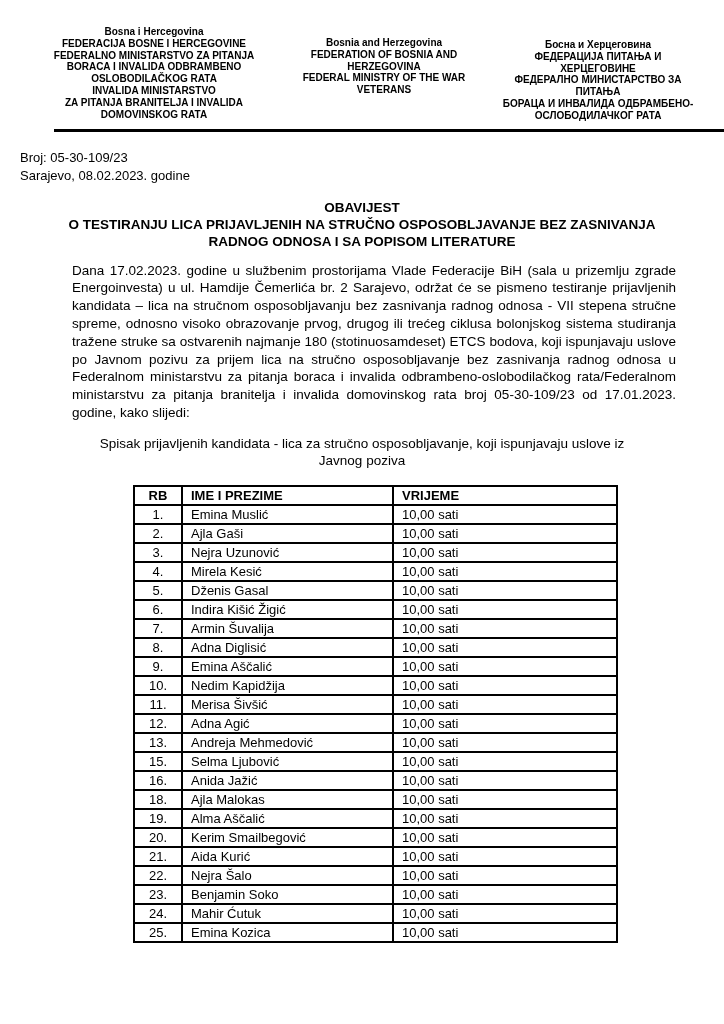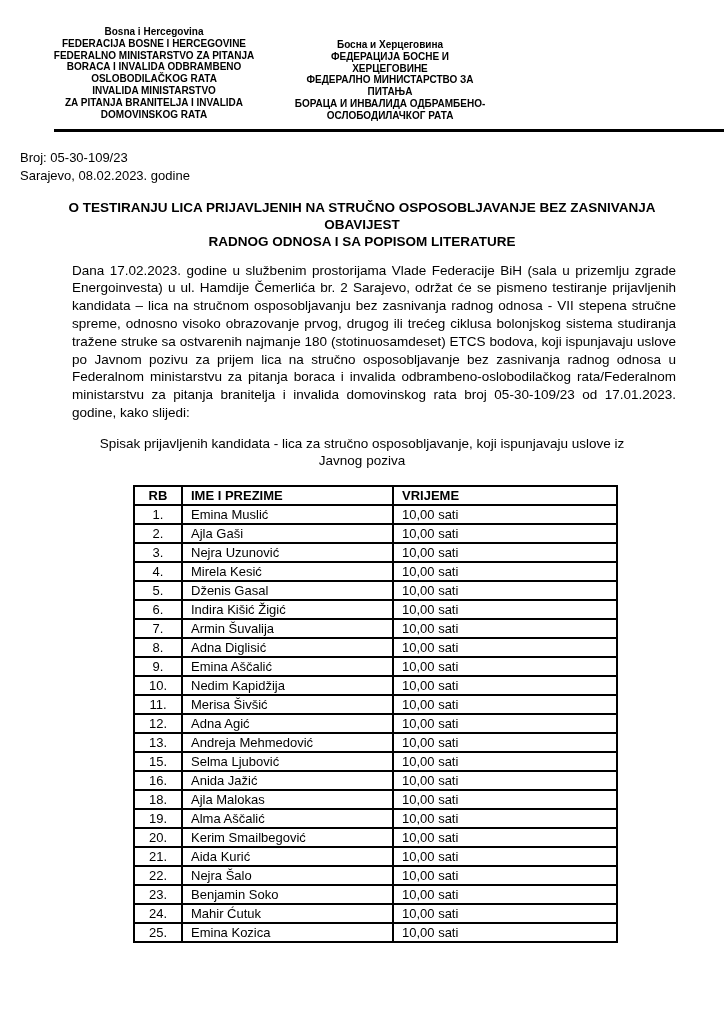--- a/index.html
+++ b/index.html
@@ -49,42 +49,50 @@
 
     <div class="lh-line">Bosna i Hercegovina</div>
         <div class="lh-line">FEDERACIJA BOSNE I HERCEGOVINE</div>
         <div class="lh-line">FEDERALNO MINISTARSTVO ZA PITANJA</div>
         <div class="lh-line">BORACA I INVALIDA ODBRAMBENO</div>
         <div class="lh-line">OSLOBODILAČKOG RATA</div>
         <div class="lh-line">INVALIDA MINISTARSTVO</div>
         <div class="lh-line">ZA PITANJA BRANITELJA I INVALIDA</div>
         <div class="lh-line">DOMOVINSKOG RATA</div>
       </div>
+    <div class="lh-col2">
+
+    <div class="lh-line">Bosnia and Herzegovina</div>
+        <div class="lh-line">FEDERATION OF BOSNIA AND</div>
+        <div class="lh-line">HERZEGOVINA</div>
+        <div class="lh-line">FEDERAL MINISTRY OF THE WAR</div>
+        <div class="lh-line">VETERANS</div>
+      </div>
     <div class="lh-col3">
 
     <div class="lh-line">Босна и Херцеговина</div>
-        <div class="lh-line">ФЕДЕРАЦИЈА БОСНЕ И</div>
+        <div class="lh-line">ФЕДЕРАЦИЈА ПИТАЊА И</div>
         <div class="lh-line">ХЕРЦЕГОВИНЕ</div>
         <div class="lh-line">ФЕДЕРАЛНО МИНИСТАРСТВО ЗА</div>
         <div class="lh-line">ПИТАЊА</div>
         <div class="lh-line">БОРАЦА И ИНВАЛИДА ОДБРАМБЕНО-</div>
         <div class="lh-line">ОСЛОБОДИЛАЧКОГ РАТА</div>
       </div>
   </div>
 
   <div class="rule"></div>
 
   <div class="doc-info">
     <div>Broj: 05-30-109/23</div>
     <div>Sarajevo, 08.02.2023. godine</div>
   </div>
 
   <div class="title-block">
+    <div>OBAVIJEST</div>
     <div>O TESTIRANJU LICA PRIJAVLJENIH NA STRUČNO OSPOSOBLJAVANJE BEZ ZASNIVANJA</div>
-    <div>OBAVIJEST</div>
     <div>RADNOG ODNOSA I SA POPISOM LITERATURE</div>
   </div>
 
   <p class="body-text">Dana 17.02.2023. godine u službenim prostorijama Vlade Federacije BiH (sala u prizemlju zgrade Energoinvesta) u ul. Hamdije Čemerlića br. 2 Sarajevo, održat će se pismeno testiranje prijavljenih kandidata – lica na stručnom osposobljavanju bez zasnivanja radnog odnosa - VII stepena stručne spreme, odnosno visoko obrazovanje prvog, drugog ili trećeg ciklusa bolonjskog sistema studiranja tražene struke sa ostvarenih najmanje 180 (stotinuosamdeset) ETCS bodova, koji ispunjavaju uslove po Javnom pozivu za prijem lica na stručno osposobljavanje bez zasnivanja radnog odnosa u Federalnom ministarstvu za pitanja boraca i invalida odbrambeno-oslobodilačkog rata/Federalnom ministarstvu za pitanja branitelja i invalida domovinskog rata broj 05-30-109/23 od 17.01.2023. godine, kako slijedi:</p>
 
   <div class="list-title">
     <div>Spisak prijavljenih kandidata - lica za stručno osposobljavanje, koji ispunjavaju uslove iz</div>
     <div>Javnog poziva</div>
   </div>
 

